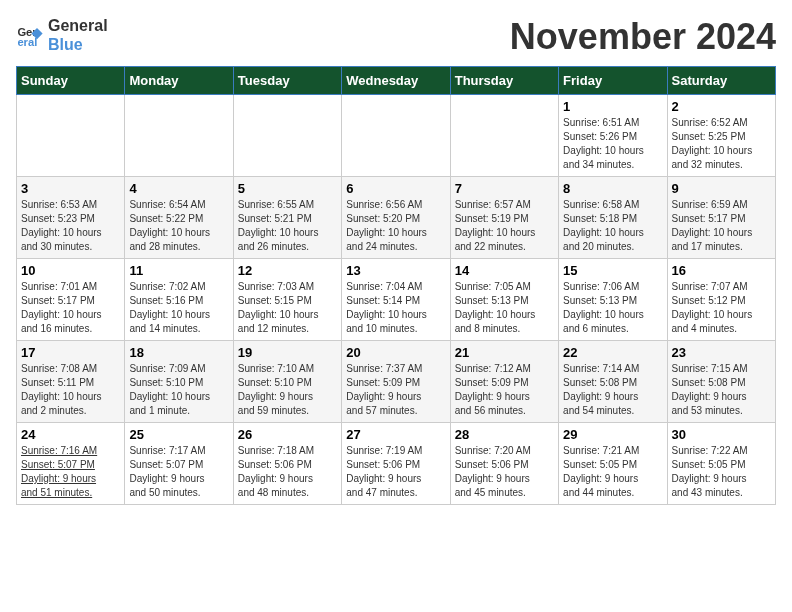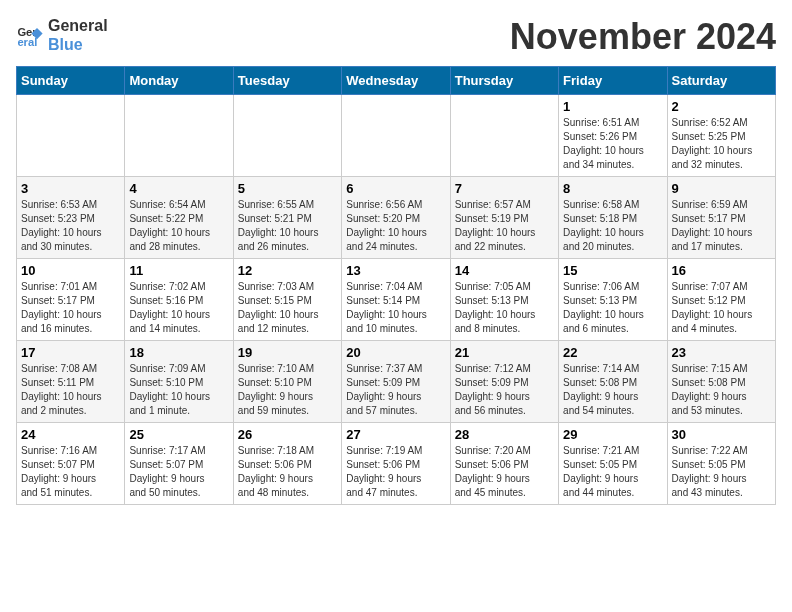--- a/index.html
+++ b/index.html
@@ -35,21 +35,21 @@
     .subtitle {
       font-size: 15px;
       color: #555;
     }
     table {
       width: 100%;
       border-collapse: collapse;
       font-size: 11px;
     }
     thead tr th {
-      background: #0369a1;
+      background: #14532d;
       color: #fff;
       padding: 6px 4px;
       text-align: left;
       font-size: 13px;
       font-weight: bold;
       border: 1px solid #3a7bbf;
     }
     tbody tr td {
       border: 1px solid #ccc;
       vertical-align: top;
@@ -278,21 +278,21 @@
           <div class="day-number">23</div>
           <div class="day-info" style="white-space: pre-line;">Sunrise: 7:15 AM
 Sunset: 5:08 PM
 Daylight: 9 hours
 and 53 minutes.</div>
         </td>
       </tr>
       <tr>
         <td>
           <div class="day-number">24</div>
-          <div class="day-info" style="white-space: pre-line;">Sunrise: 7:16 AM
+          <div class="day-info" style="white-space: pre-line; text-decoration: underline;">Sunrise: 7:16 AM
 Sunset: 5:07 PM
 Daylight: 9 hours
 and 51 minutes.</div>
         </td>
         <td>
           <div class="day-number">25</div>
           <div class="day-info" style="white-space: pre-line;">Sunrise: 7:17 AM
 Sunset: 5:07 PM
 Daylight: 9 hours
 and 50 minutes.</div>

